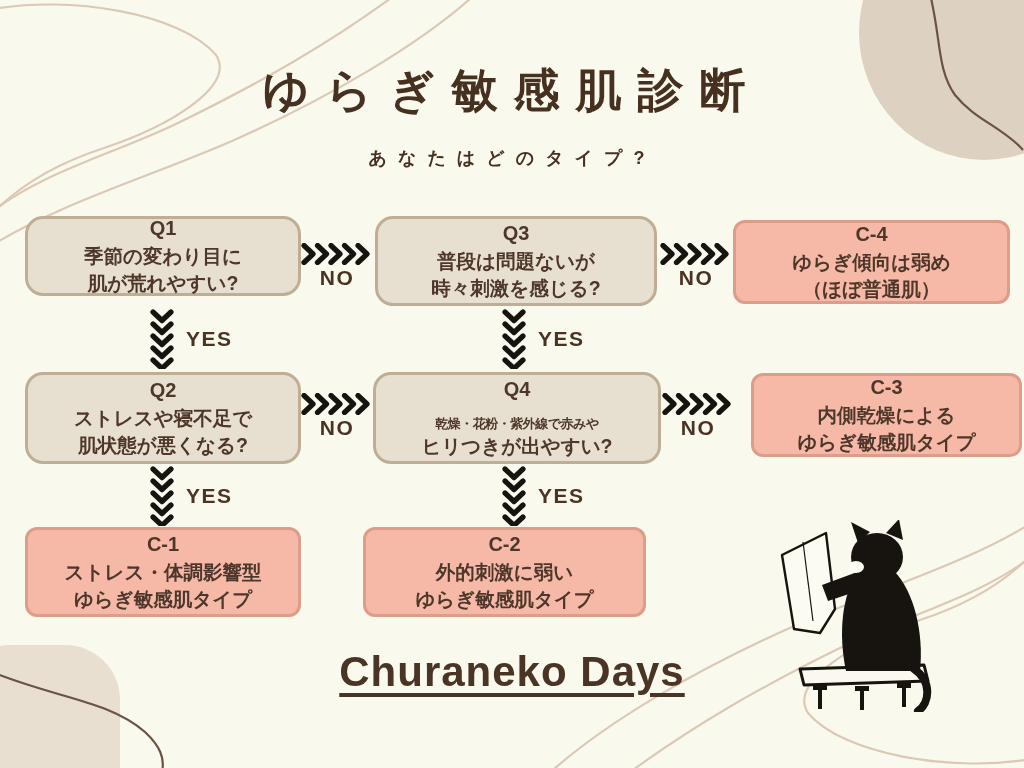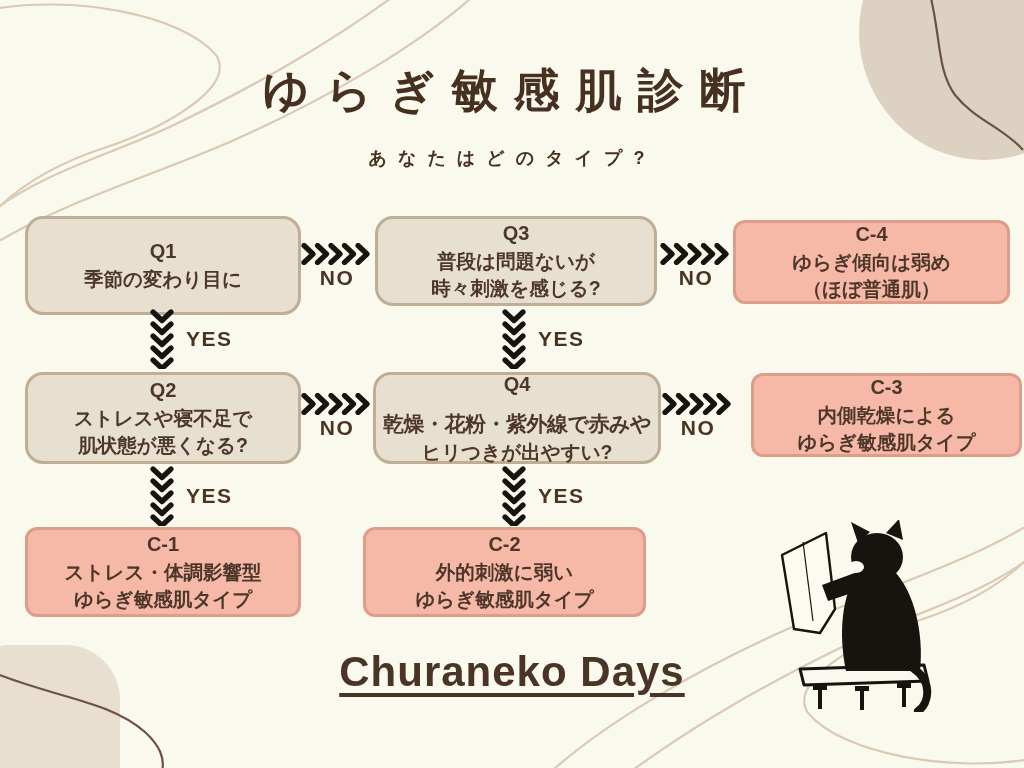--- a/index.html
+++ b/index.html
@@ -18,23 +18,23 @@
          font-size:18px;font-weight:800;letter-spacing:11px;color:#463020;}
 
   
   .box{position:absolute;box-sizing:border-box;border-radius:18px;border:3.5px solid;
        display:flex;flex-direction:column;justify-content:center;align-items:center;
        text-align:center;padding:6px 4px;line-height:1.42;}
   .box .bl{font-size:19.5px;font-weight:700;color:#4d372a;white-space:nowrap;}
   .box .bl.tag{font-size:20px;}
   .box.beige{background:#e7dfcf;border-color:#bfae95;}
   .box.pink{background:#f6b8a7;border-color:#dd9d8b;border-radius:12px;}
-  .box.tight .bl.l1{font-size:21px;letter-spacing:-0.5px;margin-top:11px;}
-
-  .pos-q1{left:25px;top:216px;width:276px;height:99px;}
+  .box.tight .bl.l1{font-size:13px;letter-spacing:-0.5px;margin-top:11px;}
+
+  .pos-q1{left:25px;top:216px;width:276px;height:80px;}
   .pos-q3{left:375px;top:216px;width:282px;height:90px;}
   .pos-c4{left:733px;top:220px;width:277px;height:84px;}
   .pos-q2{left:25px;top:372px;width:276px;height:92px;}
   .pos-q4{left:373px;top:372px;width:288px;height:92px;}
   .pos-c3{left:733px;top:373px;width:271px;height:84px;margin-left:18px;}
   .pos-c1{left:25px;top:527px;width:276px;height:90px;}
   .pos-c2{left:363px;top:527px;width:283px;height:90px;}
 
   
   .harrow{position:absolute;display:flex;flex-direction:column;align-items:center;gap:1px;}
@@ -86,20 +86,21 @@
       <path d="M -12,248 C 52,206 152,176 232,141 C 322,101 422,45 482,-12"></path>
     </g>
   </svg>
 
   <div class="title">ゆらぎ敏感肌診断</div>
   <div class="subtitle">あなたはどのタイプ?</div>
 
   <div class="box beige pos-q1">
     <div class="bl tag">Q1</div>
     <div class="bl l1">季節の変わり目に</div>
+    <div class="bl l2">肌が荒れやすい?</div>
   </div>
   <div class="box beige pos-q3">
     <div class="bl tag">Q3</div>
     <div class="bl l1">普段は問題ないが</div>
     <div class="bl l2">時々刺激を感じる?</div>
   </div>
   <div class="box pink pos-c4">
     <div class="bl tag">C-4</div>
     <div class="bl l1">ゆらぎ傾向は弱め</div>
     <div class="bl l2">（ほぼ普通肌）</div>

